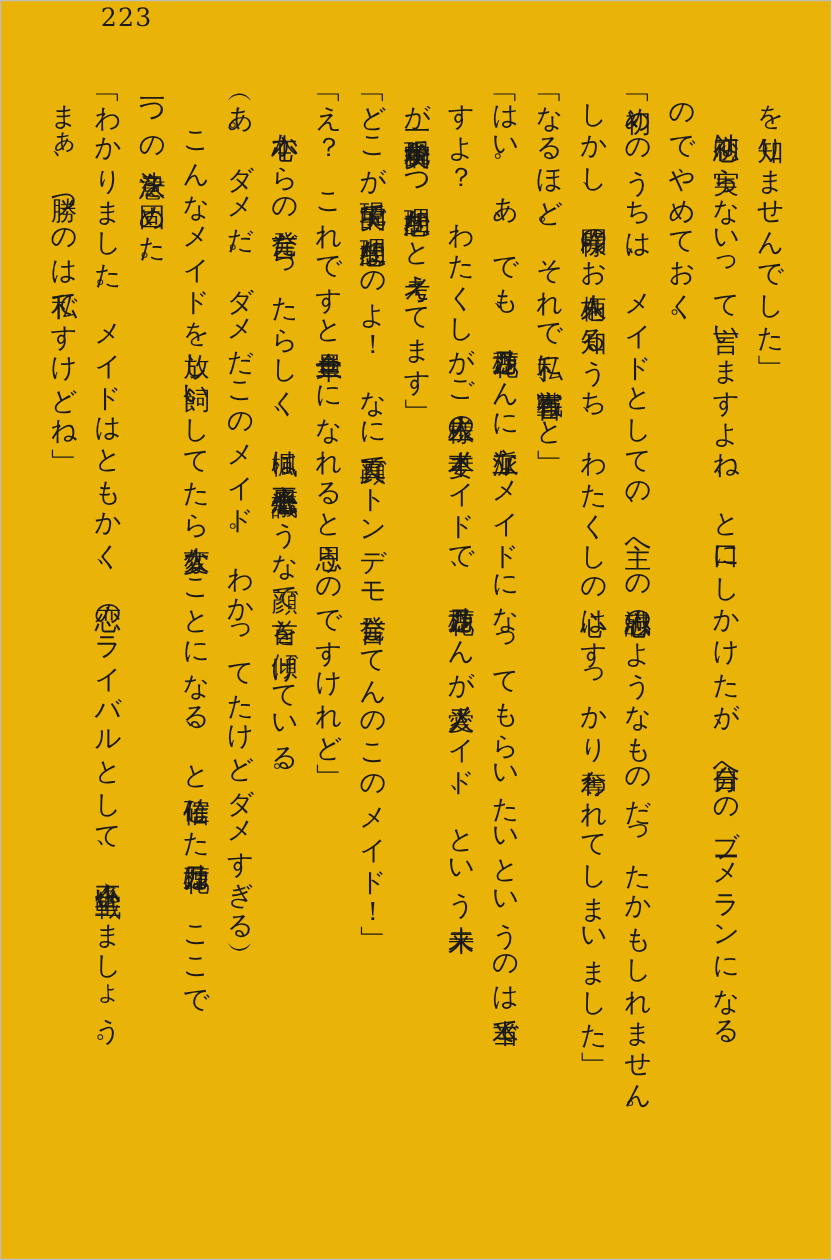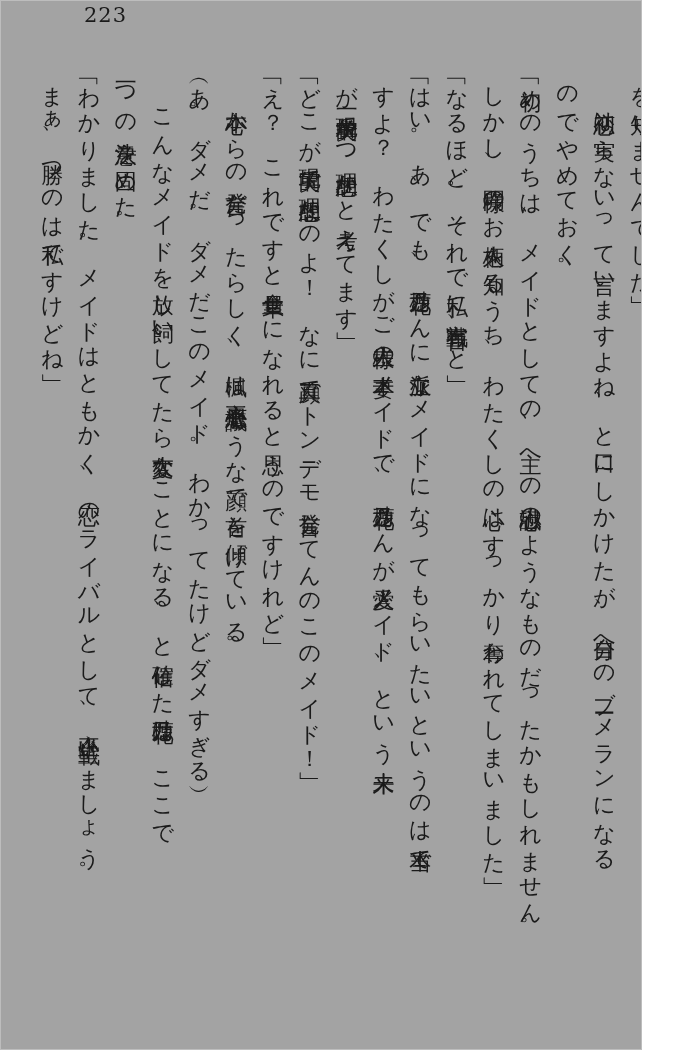--- a/index.html
+++ b/index.html
@@ -2,24 +2,24 @@
 <html lang="ja"><head>
 <meta charset="utf-8">
 <style>
   html, body {
     margin: 0;
     padding: 0;
     background: #ffffff;
   }
   .page {
     position: relative;
-    width: 642px;
+    width: 693px;
     height: 1050px;
     box-sizing: border-box;
-    background: #a3a3a3;
+    background: #eab308;
     border: 1px solid #bdbdbd;
     overflow: hidden;
     font-family: "DejaVu Serif", "Liberation Serif", serif;
   }
   .page-number {
     position: absolute;
     top: 2px;
     left: 83px;
     font-size: 21px;
     letter-spacing: 1px;

